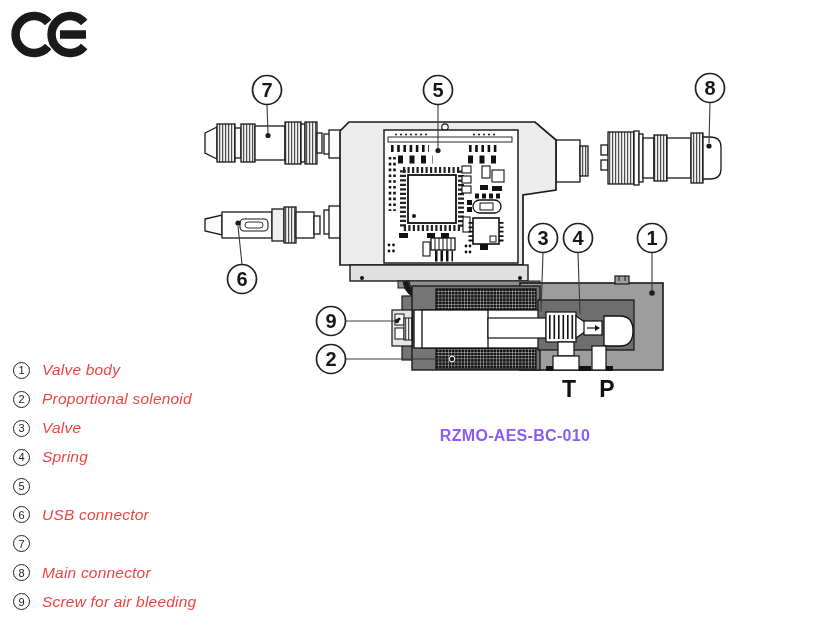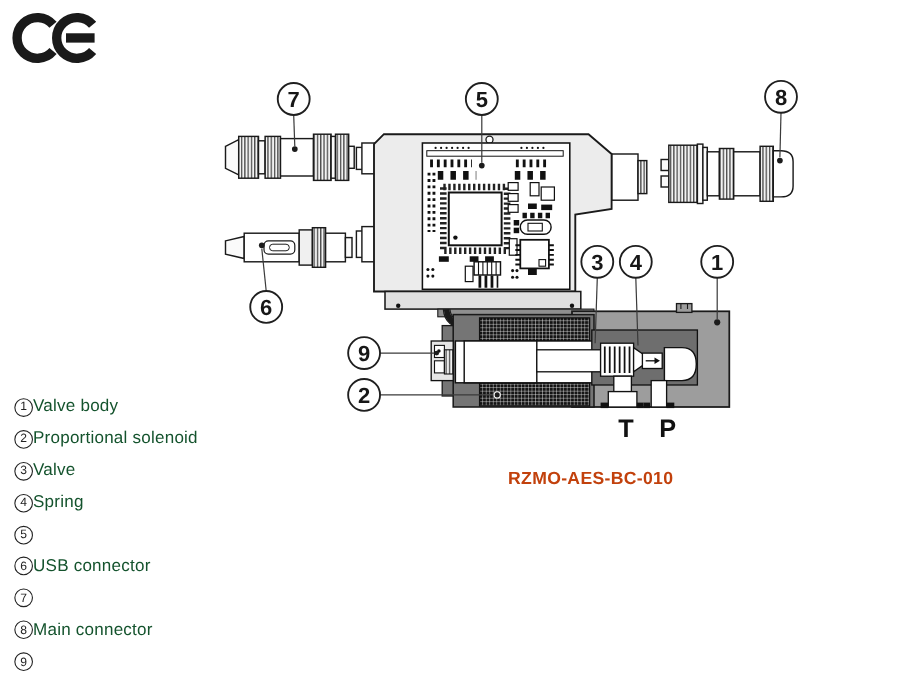--- a/index.html
+++ b/index.html
@@ -1,26 +1,26 @@
 <!DOCTYPE html>
 <html><head>
 <meta charset="utf-8">
 <style>
   html,body{margin:0;padding:0;background:#ffffff;}
   .stage{position:relative;width:824px;height:633px;background:#fff;overflow:hidden;
          font-family:"Liberation Sans", sans-serif;}
   .stage svg{position:absolute;left:0;top:0;}
-  .model-label{position:absolute;left:406px;top:427px;width:262px;text-align:center;
-ized    font-size:25px;font-weight:bold;color:#c2410c;letter-spacing:0.3px;}
+  .model-label{position:absolute;left:384px;top:427px;width:262px;text-align:center;
+ized    font-size:25px;font-weight:bold;color:#8b5cf6;letter-spacing:0.3px;}
   .legend{position:absolute;left:13px;top:356px;}
   .legend-row{display:flex;align-items:center;height:28.9px;}
   .legend-num{width:17px;height:17px;border:1.4px solid #222;border-radius:50%;
     display:flex;align-items:center;justify-content:center;
     font-size:11px;font-weight:500;color:#222;box-sizing:border-box;flex:0 0 17px;}
-  .legend-label{font-size:15.5px;color:#14532d;letter-spacing:0.2px;}
+  .legend-label{margin-left:12px;font-size:15.5px;color:#ef4444;letter-spacing:0.2px;font-style:italic;}
   .callout circle{fill:#fff;stroke:#1f1f1f;stroke-width:1.7;}
   .callout text{font-size:20px;font-weight:600;fill:#171717;text-anchor:middle;
     font-family:"Liberation Sans",sans-serif;}
   .port-label{font-size:23px;font-weight:bold;fill:#111;text-anchor:middle;
     font-family:"Liberation Sans",sans-serif;}
   .ln{stroke:#1a1a1a;fill:none;}
 </style>
 </head>
 <body>
 
@@ -318,16 +318,17 @@
   </div>
   <div class="legend-row">
     <span class="legend-num">7</span>
   </div>
   <div class="legend-row">
     <span class="legend-num">8</span>
     <span class="legend-label">Main connector</span>
   </div>
   <div class="legend-row">
     <span class="legend-num">9</span>
+    <span class="legend-label">Screw for air bleeding</span>
   </div>
 </div>
 
 </div>
 
 </body></html>

